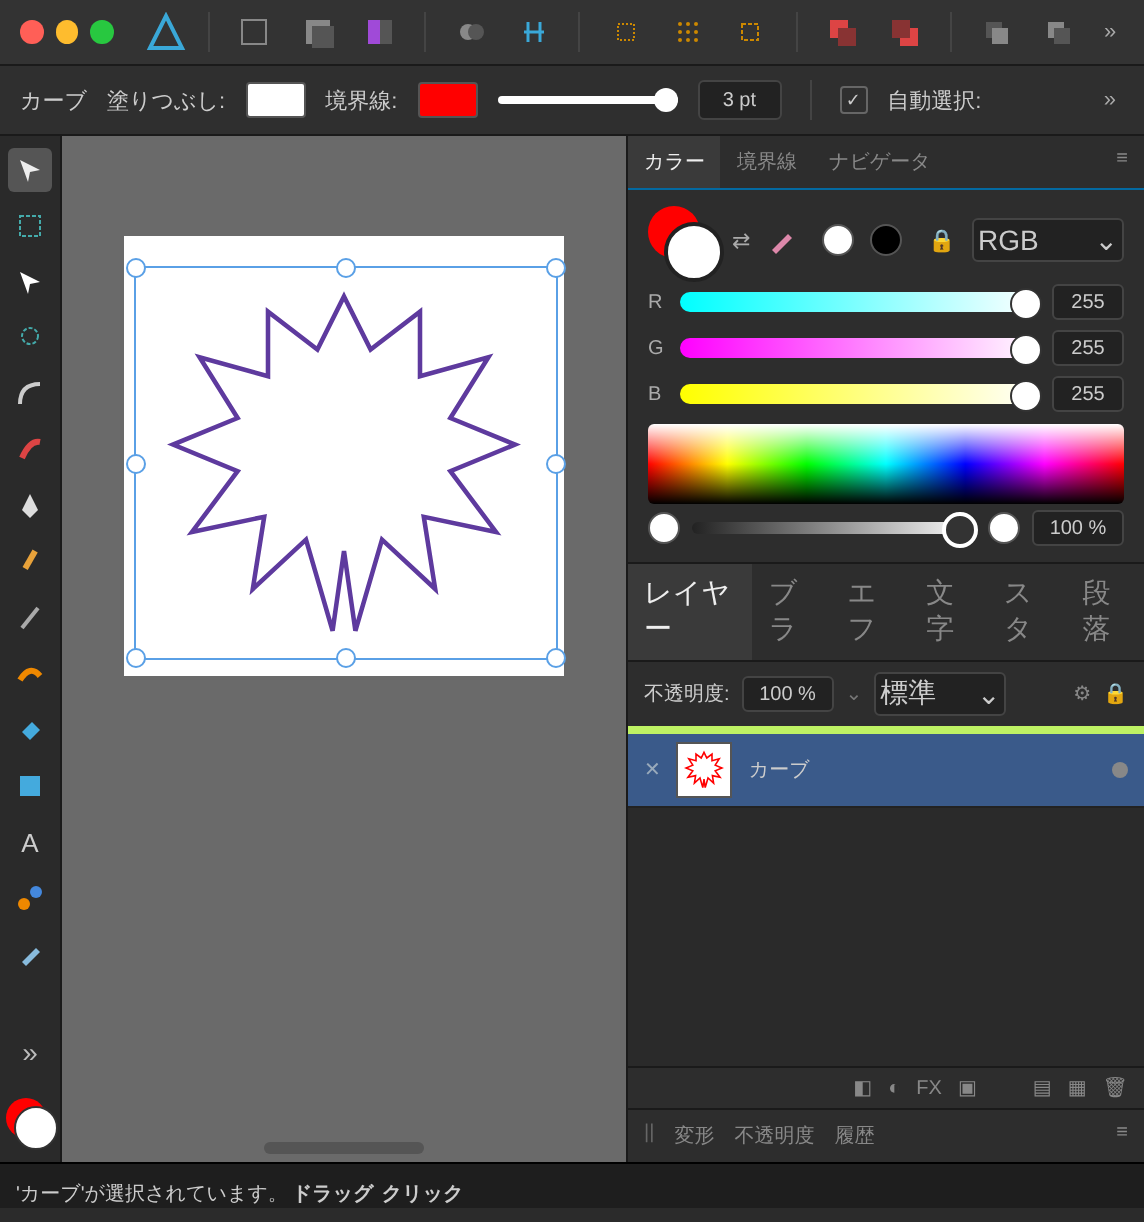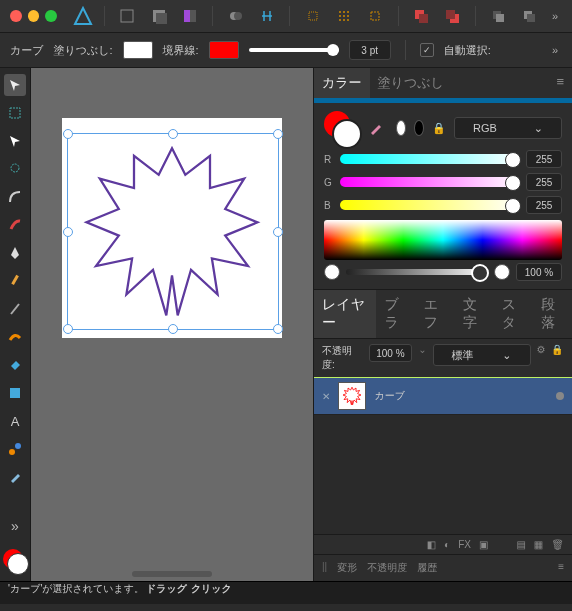--- a/index.html
+++ b/index.html
@@ -18,50 +18,50 @@
   .main{display:flex;height:513px}
   .toolbar{width:30px;background:#2a2a2a;display:flex;flex-direction:column;align-items:center;padding-top:6px;gap:6px;border-right:1px solid #1a1a1a}
   .tool{width:22px;height:22px;display:flex;align-items:center;justify-content:center;color:#bbb;border-radius:3px;font-size:14px}
   .tool.sel{background:#555}
   .canvas-wrap{flex:1;background:#6a6a6a;display:flex;align-items:flex-start;justify-content:center;padding-top:50px;position:relative}
   .artboard{width:220px;height:220px;background:#fff;position:relative}
   .bbox{position:absolute;left:5px;top:15px;width:210px;height:195px;border:1px solid #5aa0e6}
   .handle{position:absolute;width:8px;height:8px;background:#fff;border:1px solid #5aa0e6;border-radius:50%;transform:translate(-50%,-50%)}
   .flower{position:absolute;left:50%;top:50%;transform:translate(-50%,-48%)}
   .panels{width:258px;background:#2d2d2d;border-left:1px solid #1a1a1a;display:flex;flex-direction:column}
-  .ptabs{display:flex;font-size:13px;border-bottom:5px solid #0369a1}
+  .ptabs{display:flex;font-size:10px;border-bottom:1px solid #0369a1}
   .ptab{padding:6px 8px;color:#888}
   .ptab.active{background:#3a3a3a;color:#eee}
   .color-panel{padding:8px 10px;border-bottom:1px solid #1a1a1a}
   .bigswatch{width:34px;height:34px;position:relative}
   .bigswatch .back{position:absolute;width:26px;height:26px;border-radius:50%;background:#f00;left:0;top:0}
   .bigswatch .front{position:absolute;width:26px;height:26px;border-radius:50%;background:#fff;border:2px solid #222;left:8px;top:8px}
   .mini{width:14px;height:14px;border-radius:50%}
-  .modebox{flex:1;height:20px;background:#222;border:1px solid #444;border-radius:3px;display:flex;align-items:center;padding:0 18px;font-size:11px;justify-content:space-between}
+  .modebox{flex:1;height:20px;background:#222;border:1px solid #444;border-radius:3px;display:flex;align-items:center;padding:0 2px;font-size:14px;justify-content:space-between}
   .rgb-row{display:flex;align-items:center;margin:5px 0;gap:6px}
   .rgb-row .lbl{width:10px;font-size:10px;color:#aaa}
   .rgb-row .track{flex:1;height:10px;border-radius:5px;position:relative}
   .rgb-row .thumb{position:absolute;right:-1px;top:-2px;width:14px;height:14px;border-radius:50%;background:#fff;border:1px solid #333}
   .valbox{width:34px;height:16px;background:#222;border:1px solid #444;border-radius:3px;font-size:10px;display:flex;align-items:center;justify-content:center}
   .spectrum{height:40px;margin-top:6px;background:
     linear-gradient(to bottom, rgba(255,255,255,1), rgba(255,255,255,0) 50%, rgba(0,0,0,0) 50%, rgba(0,0,0,1)),
     linear-gradient(to right,#f00,#ff0,#0f0,#0ff,#00f,#f0f,#f00);border-radius:3px}
   .opacity-row .track{flex:1;height:6px;border-radius:3px;background:linear-gradient(to right,#222,#fff);position:relative}
   .opacity-row .thumb{position:absolute;right:-1px;top:-5px;width:14px;height:14px;border-radius:50%;border:2px solid #fff;background:#333}
   .layer-panel{flex:1;display:flex;flex-direction:column}
   .ltabs{display:flex;font-size:14px;border-bottom:1px solid #1a1a1a}
-  .lopt{display:flex;gap:6px;padding:5px 8px;font-size:10px;border-bottom:1px solid #bef264}
+  .lopt{display:flex;align-items:center;gap:6px;padding:5px 8px;font-size:10px;border-bottom:4px solid #bef264}
   .layers{flex:1;overflow:auto;background:#2a2a2a}
   .layer{display:flex;align-items:center;padding:4px 8px;gap:8px;font-size:10px;border-bottom:1px solid #222}
   .layer.sel{background:#3a5a8a}
   .layer .thumb{width:26px;height:26px;background:#fff;border:1px solid #555;display:flex;align-items:center;justify-content:center}
   .layer .dot{width:8px;height:8px;border-radius:50%;background:#888;margin-left:auto}
   .layer-foot{display:flex;justify-content:flex-end;align-items:center;padding:4px 8px;gap:8px;border-top:1px solid #1a1a1a;border-bottom:1px solid #1a1a1a;font-size:10px;color:#888}
   .btabs{display:flex;font-size:10px;padding:6px 8px;gap:10px;color:#888}
-  .status{height:22px;background:#1e1e1e;display:flex;align-items:flex-start;padding:0 8px;font-size:10px;color:#ccc;border-top:1px solid #000;overflow:hidden;white-space:nowrap}
+  .status{height:22px;background:#1e1e1e;display:flex;align-items:flex-end;padding:0 8px;font-size:10px;color:#ccc;border-top:1px solid #000;overflow:hidden;white-space:nowrap}
   .chev{margin-left:auto;padding:0 4px;color:#aaa}
   .chk{width:12px;height:12px;border:1px solid #666;border-radius:2px;display:flex;align-items:center;justify-content:center;color:#ccc;font-size:9px}
   svg{display:block}
   .scrollb{position:absolute;bottom:4px;left:50%;transform:translateX(-50%);width:80px;height:6px;background:#555;border-radius:3px}
   .toolbar .expand{margin-top:auto;margin-bottom:6px}
   .fillstroke{width:24px;height:24px;position:relative;margin-bottom:8px}
   .fillstroke .b{position:absolute;width:20px;height:20px;border-radius:50%;background:#f00;left:0;top:0}
   .fillstroke .f{position:absolute;width:20px;height:20px;border-radius:50%;background:#fff;border:1px solid #333;left:4px;top:4px}
 </style>
 </head>
@@ -273,21 +273,22 @@
           <div class="handle" style="left:100%;top:100%"></div>
       </div>
     </div>
     <div class="scrollb"></div>
   </div>
 
   <div class="panels">
 
     <div class="ptabs">
       <div class="ptab active">カラー</div>
-      <div class="ptab">塗りつぶし</div>
+      <div class="ptab">境界線</div>
+      <div class="ptab">ナビゲータ</div>
       <div class="ptab" style="margin-left:auto">≡</div>
     </div>
     <div class="color-panel">
       <div class="row" style="gap:8px">
         <div class="bigswatch">
             <div class="back"></div>
             <div class="front"></div>
           </div>
         <div style="color:#aaa">⇄</div>
         <div>

